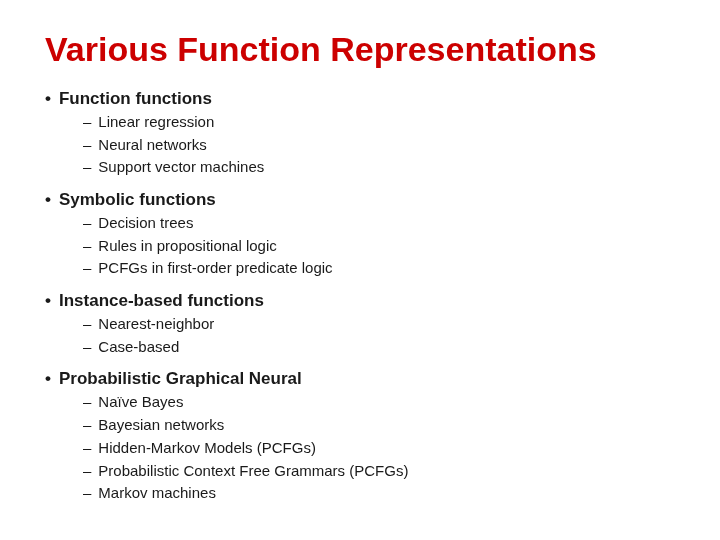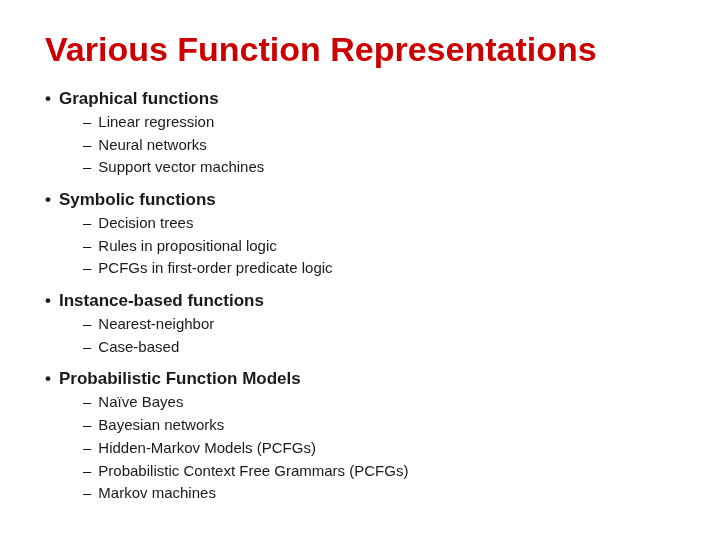--- a/index.html
+++ b/index.html
@@ -84,21 +84,21 @@
 </head>
 <body>
 
 <div class="slide">
   <div class="slide-title">Various Function Representations</div>
 
   <div class="content" id="content-area">
   <div class="bullet-item">
         <div class="bullet-main">
           <span class="bullet-dot">•</span>
-          <span>Graphical functions</span>
+          <span>Function functions</span>
         </div>
         <div class="sub-items">
           <div class="sub-item">
             <span class="sub-dash">–</span>
             <span>Linear regression</span>
           </div>
           <div class="sub-item">
             <span class="sub-dash">–</span>
             <span>Neural networks</span>
           </div>
@@ -140,21 +140,21 @@
           </div>
           <div class="sub-item">
             <span class="sub-dash">–</span>
             <span>Case-based</span>
           </div>
         </div>
       </div>
       <div class="bullet-item">
         <div class="bullet-main">
           <span class="bullet-dot">•</span>
-          <span>Probabilistic Function Models</span>
+          <span>Probabilistic Graphical Neural</span>
         </div>
         <div class="sub-items">
           <div class="sub-item">
             <span class="sub-dash">–</span>
             <span>Naïve Bayes</span>
           </div>
           <div class="sub-item">
             <span class="sub-dash">–</span>
             <span>Bayesian networks</span>
           </div>

